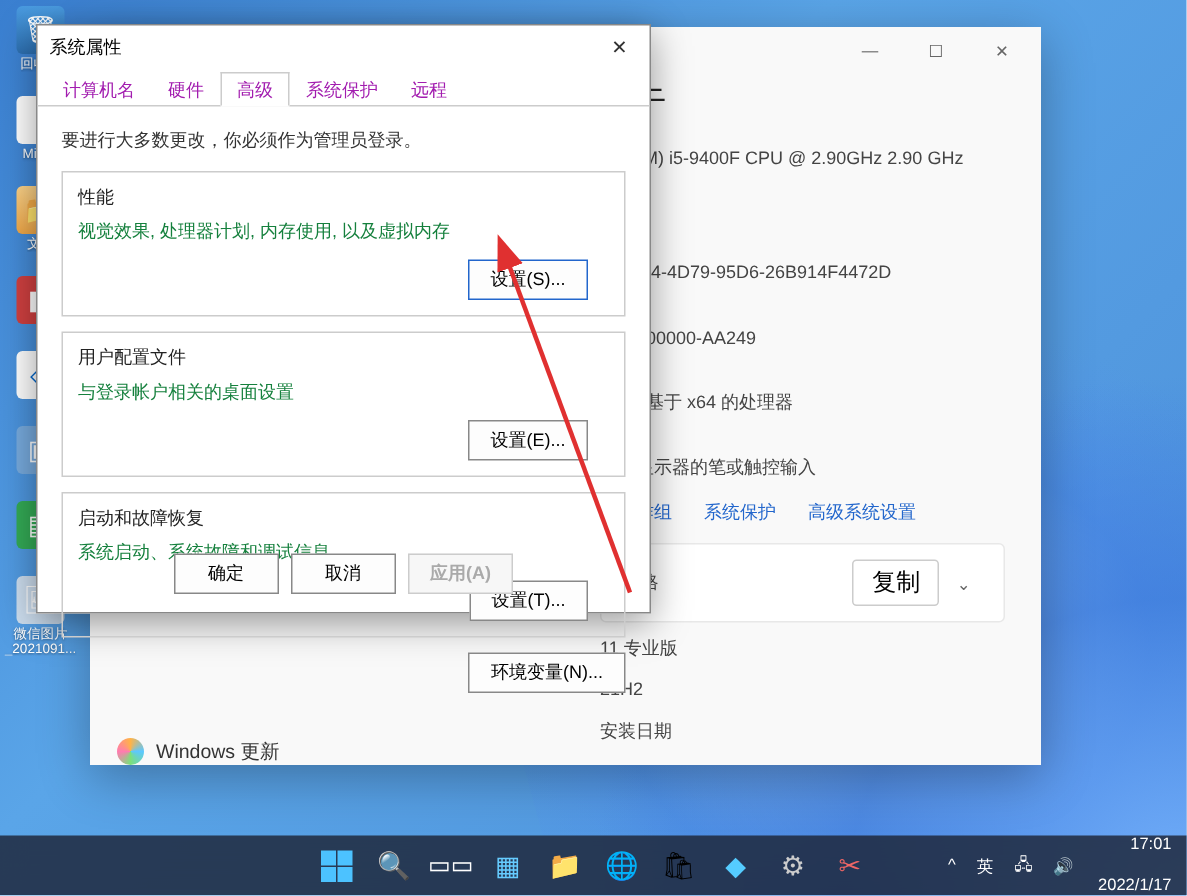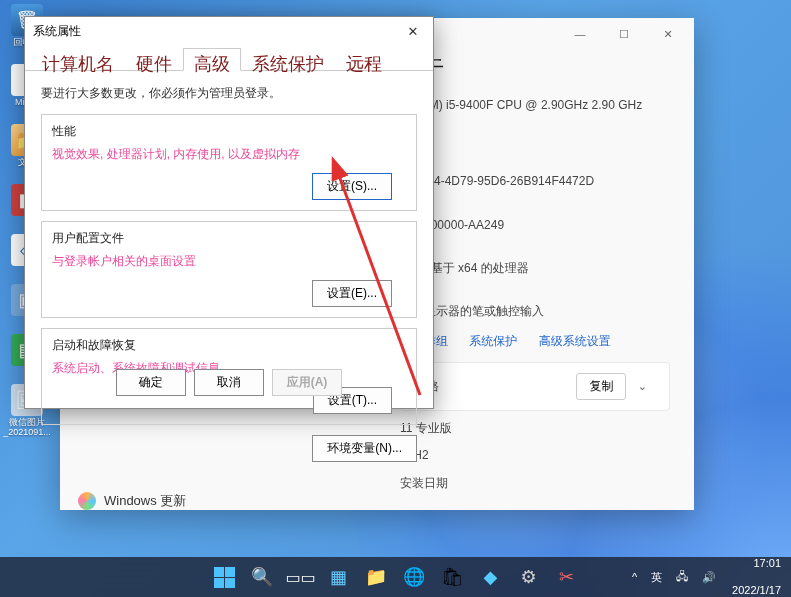--- a/index.html
+++ b/index.html
@@ -23,35 +23,35 @@
     .window-about .titlebar { height: 32px; display: flex; align-items: center; justify-content: flex-end; padding: 0 4px; }
     .titlebar-btn { width: 44px; height: 28px; display: flex; align-items: center; justify-content: center; font-size: 11px; color: #666; cursor: pointer; }
     .about-body { padding: 8px 24px 8px 24px; }
     .about-body h2 { font-size: 22px; font-weight: 500; margin-bottom: 12px; color: #222; }
     .about-row { font-size: 12px; color: #444; margin-bottom: 8px; line-height: 1.6; }
     .about-group { background: #fff; border: 1px solid #e8e8e8; border-radius: 4px; padding: 10px 14px; margin-bottom: 8px; display: flex; align-items: center; justify-content: space-between; font-size: 12px; color: #444; }
     .about-links { margin: 12px 0; font-size: 12px; }
     .about-links a { color: #2266cc; text-decoration: none; margin-right: 18px; cursor: pointer; }
     .sidebar-update { position: absolute; left: 78px; top: 492px; display: flex; align-items: center; gap: 8px; font-size: 13px; color: #333; }
     .sidebar-update .ico { width: 18px; height: 18px; border-radius: 50%; background: conic-gradient(#ffb347, #5cc8ff, #7be07b, #ff7bb0, #ffb347); }
-    .copy-btn { padding: 4px 12px; font-size: 12px; background: #fff; border: 1px solid #ccc; border-radius: 3px; cursor: pointer; }
+    .copy-btn { padding: 4px 12px; font-size: 16px; background: #fff; border: 1px solid #ccc; border-radius: 3px; cursor: pointer; }
     .chevron { padding: 4px 8px; cursor: pointer; color:#666; font-size:11px; }
 
     
     .dialog { position: absolute; left: 24px; top: 16px; width: 410px; height: 393px; background: #fff; border: 1px solid #888; box-shadow: 0 6px 24px rgba(0,0,0,0.4); }
     .dialog .dlg-title { height: 28px; display: flex; align-items: center; justify-content: space-between; padding: 0 8px; font-size: 12px; }
     .dlg-close { width: 24px; height: 20px; display: flex; align-items: center; justify-content: center; cursor: pointer; font-size: 13px; color: #333; }
     .tabbar { display: flex; padding: 0 6px; border-bottom: 1px solid #ccc; margin-top: 2px; height: 24px; }
-    .tab { padding: 3px 10px; font-size: 18px; color: #7f1d1d; cursor: pointer; border: 1px solid transparent; border-bottom: none; position: relative; top: 1px; }
+    .tab { padding: 3px 10px; font-size: 12px; color: #a21caf; cursor: pointer; border: 1px solid transparent; border-bottom: none; position: relative; top: 1px; }
     .tab.active { border-color: #ccc; background: #fff; border-bottom: 1px solid #fff; }
     .dlg-body { padding: 14px 16px 10px 16px; font-size: 12px; color: #333; }
     .section-note { margin-bottom: 12px; }
     .fieldset { border: 1px solid #ccc; padding: 8px 24px 10px 10px; margin-bottom: 10px; }
     .fieldset .legend { font-size: 12px; margin-bottom: 6px; color: #222; }
-    .fieldset .desc { font-size: 12px; color: #ec4899; margin-bottom: 10px; }
+    .fieldset .desc { font-size: 12px; color: #15803d; margin-bottom: 10px; }
     .fieldset .btn-row { display: flex; justify-content: flex-end; }
     .btn { padding: 4px 14px; font-size: 12px; border: 1px solid #888; background: #fdfdfd; cursor: pointer; min-width: 66px; }
     .btn.highlight { border: 1px solid #2266cc; }
     .dlg-footer { position: absolute; bottom: 12px; left: 0; right: 0; display: flex; justify-content: center; gap: 8px; padding: 0 16px; }
     .dlg-footer .btn { min-width: 70px; }
     .btn.disabled { color: #aaa; border-color: #ccc; cursor: default; background: #f7f7f7; font-weight: bold; }
     .env-row { display: flex; justify-content: flex-end; margin-top: 8px; }
 
     
     .arrow { position: absolute; pointer-events: none; }

